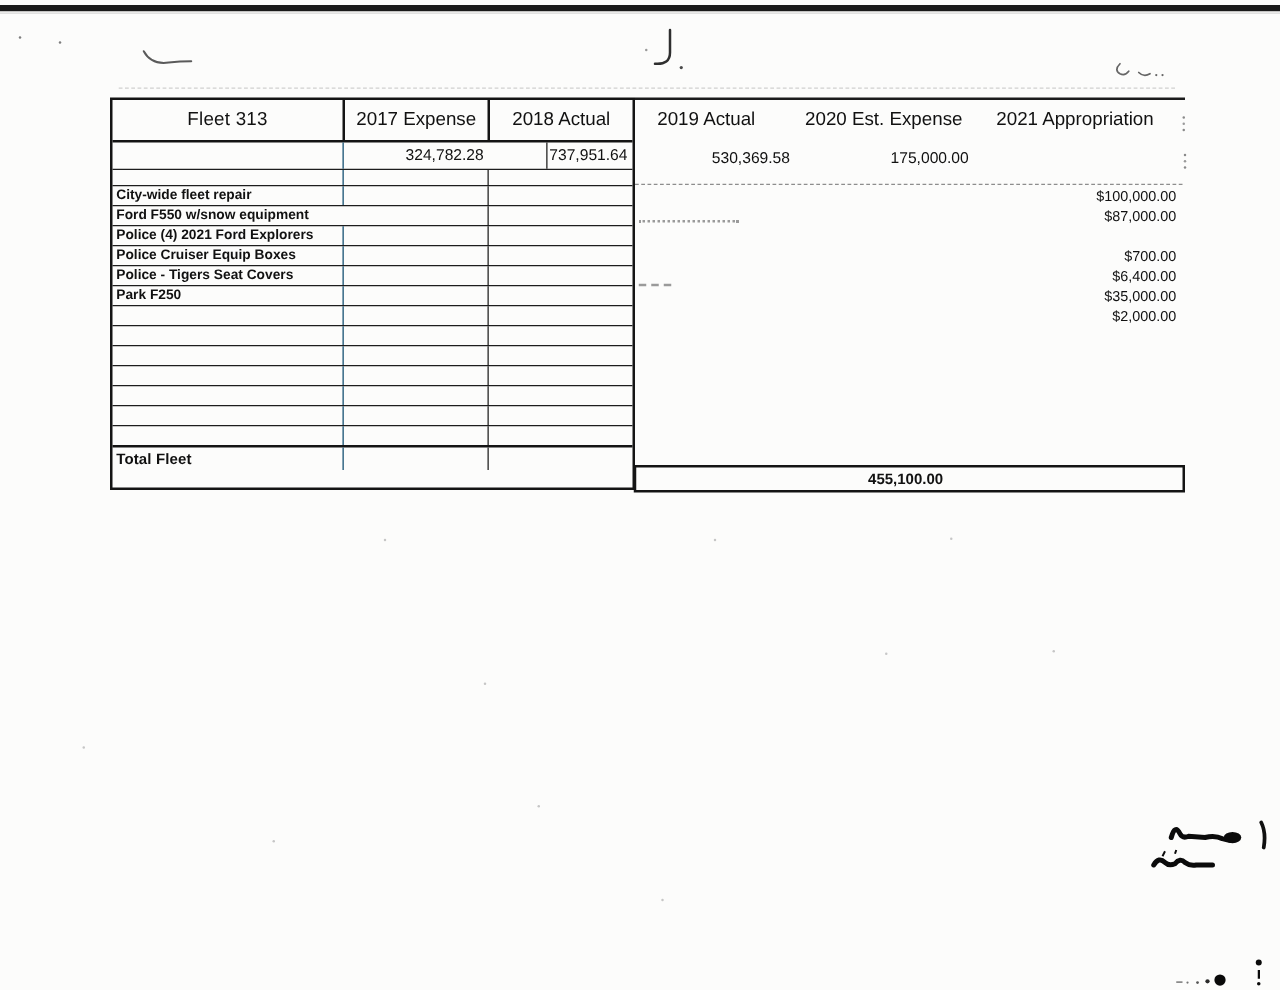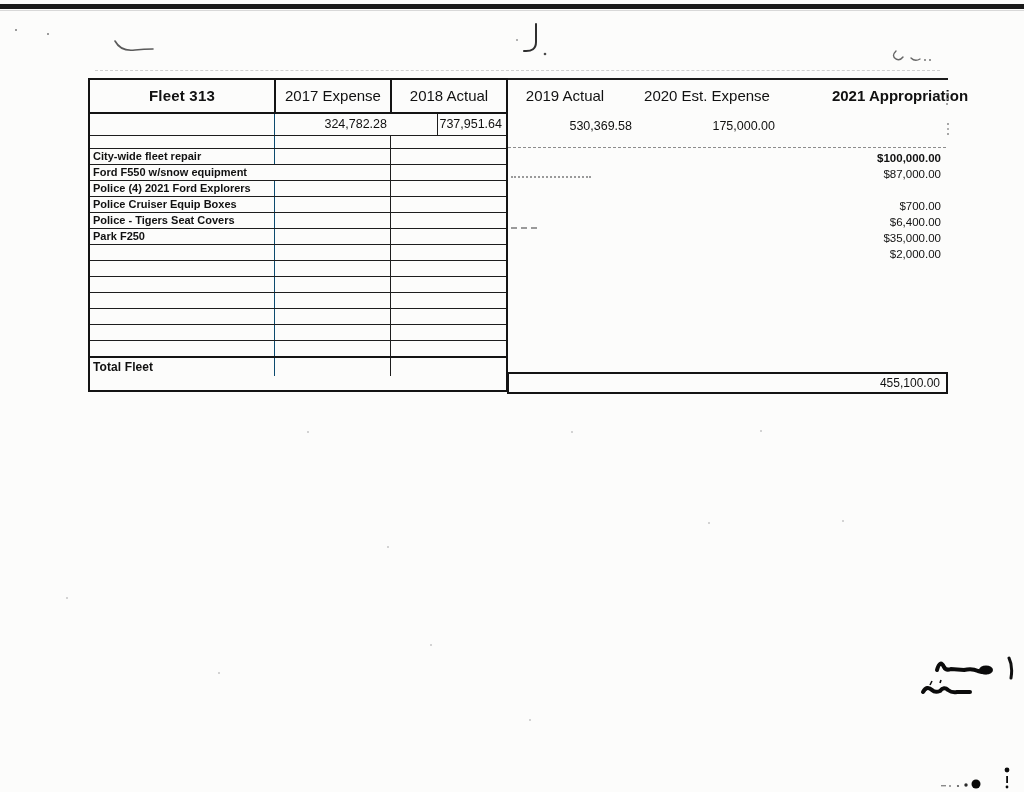--- a/index.html
+++ b/index.html
@@ -21,49 +21,49 @@
     position:absolute;left:0;top:0;width:420px;height:314px;
     border:2px solid #141414;box-sizing:border-box;background:transparent;
   }
   .row{display:flex;box-sizing:border-box;width:100%;}
   .row .c{box-sizing:border-box;overflow:hidden;white-space:nowrap;}
   .c1{width:184px;font-weight:bold;}
   .c2{width:116px;border-left:1px solid #0c4a6e;}
   .c3{width:116px;border-left:1px solid #1d1d1d;flex:1;}
   .row-header{height:32px;align-items:center;}
   .row-header .c{height:100%;line-height:31px;text-align:center;font-size:15px;}
-  .row-header .c1{font-weight:bold;letter-spacing:.2px;}
+  .row-header .c1{font-weight:normal;letter-spacing:.2px;}
   .row-header .c2,.row-header .c3{border-left:2px solid #141414;}
   .row-vals{height:23px;border-top:2px solid #141414;}
   .row-vals .c{line-height:20px;font-size:12.5px;text-align:right;}
   .row-vals .c2{padding-right:3px;}
   .row-vals .c3{padding-right:4px;margin-left:47px;}
   .row-blank{height:13px;border-top:1px solid #1d1d1d;}
   .row-item,.row-empty{height:16px;border-top:1px solid #1d1d1d;}
   .row-item .c1{font-size:11px;line-height:15px;padding-left:3px;}
   .row-item.merged .c2{border-left:none;}
   .row-total{height:20px;border-top:2px solid #141414;}
   .row-total .c1{font-weight:bold;font-size:12px;line-height:18px;padding-left:3px;letter-spacing:.1px;}
 
   
   .tbl-right{
     position:absolute;left:420px;top:0;width:440px;height:314px;
     border-top:2px solid #1c1c1c;box-sizing:border-box;
   }
   .rhead{position:absolute;top:0;height:32px;line-height:32px;font-size:15px;transform:translateX(-50%);white-space:nowrap;}
-  .rhead.bold{font-weight:bold;margin-left:40px;}
+  .rhead.bold{font-weight:normal;}
   .rval{position:absolute;top:36px;height:20px;line-height:20px;font-size:12.5px;white-space:nowrap;}
   .rdash{position:absolute;left:0;top:67px;width:438px;border-top:1px dashed #8d8d8d;}
   .rdot-1{position:absolute;left:3px;top:96px;width:80px;border-top:2px dotted #9a9a9a;}
   .rdot-2{position:absolute;left:3px;top:147px;width:26px;border-top:2px dashed #9a9a9a;}
   .ritem{position:absolute;left:0;width:440px;height:16px;line-height:16px;font-size:11.5px;text-align:right;padding-right:7px;box-sizing:border-box;}
   .rtotal{
     position:absolute;left:-1px;top:292px;width:441px;height:22px;
     border:2px solid #141414;box-sizing:border-box;
-    font-weight:normal;font-size:12px;line-height:18px;text-align:right;padding-right:6px;
+    font-weight:bold;font-size:12px;line-height:18px;text-align:center;padding-right:6px;
   }
 
   
   .art{position:absolute;}
   .vdots{position:absolute;width:2px;height:2px;background:#8a8a8a;border-radius:50%;box-shadow:0 5px 0 #9a9a9a,0 10px 0 #8a8a8a;}
   .speck{position:absolute;width:2px;height:2px;background:#c6c6c6;border-radius:50%;}
   .speck.dark{background:#7d7d7d;}
 </style>
 </head>
 <body>
@@ -196,21 +196,21 @@
       <span class="rhead" style="left:199px;">2020 Est. Expense</span>
       <span class="rhead bold" style="left:352px;">2021 Appropriation</span>
 
       <span class="rval" style="right:316px;">530,369.58</span>
       <span class="rval" style="right:173px;">175,000.00</span>
 
       <div class="rdash"></div>
       <div class="rdot-1"></div>
       <div class="rdot-2"></div>
 
-      <div class="ritem" style="top:70px;font-weight:bold;">$100,000.00</div>
+      <div class="ritem" style="top:70px;">$100,000.00</div>
       <div class="ritem" style="top:86px;">$87,000.00</div>
       <div class="ritem" style="top:118px;">$700.00</div>
       <div class="ritem" style="top:134px;">$6,400.00</div>
       <div class="ritem" style="top:150px;">$35,000.00</div>
       <div class="ritem" style="top:166px;">$2,000.00</div>
 
       <div class="rtotal">455,100.00</div>
     </div>
   </div>
 

